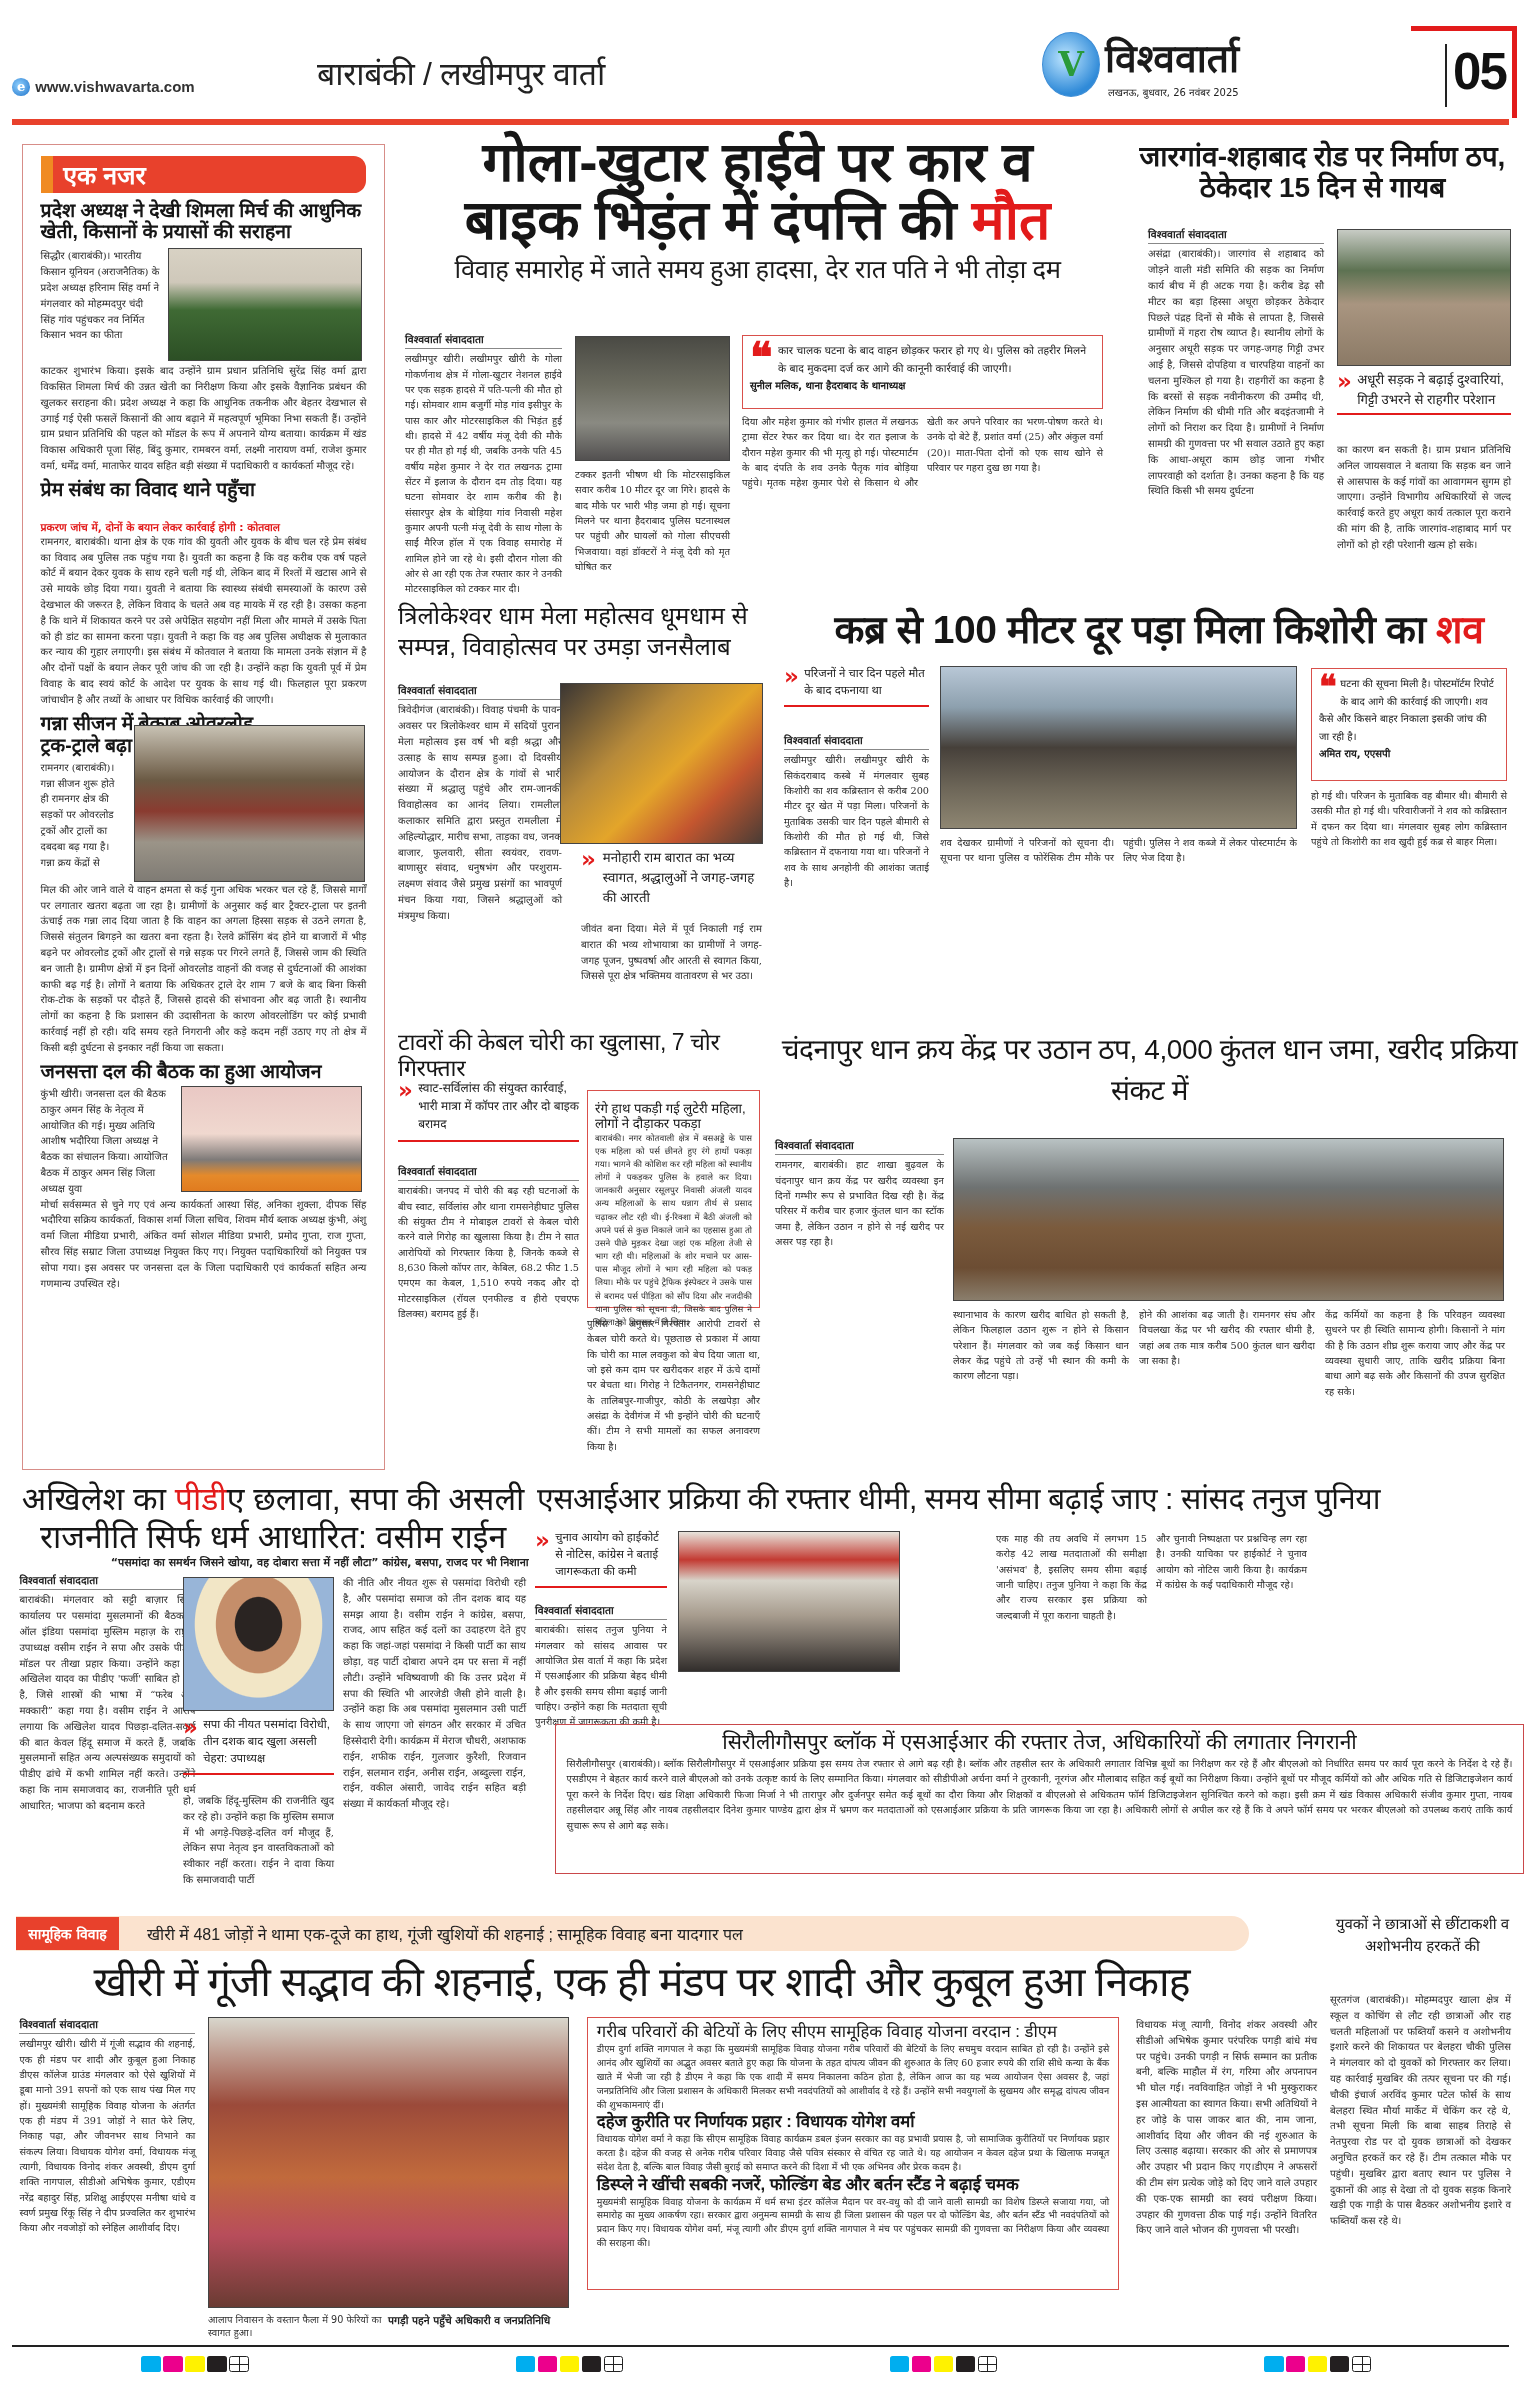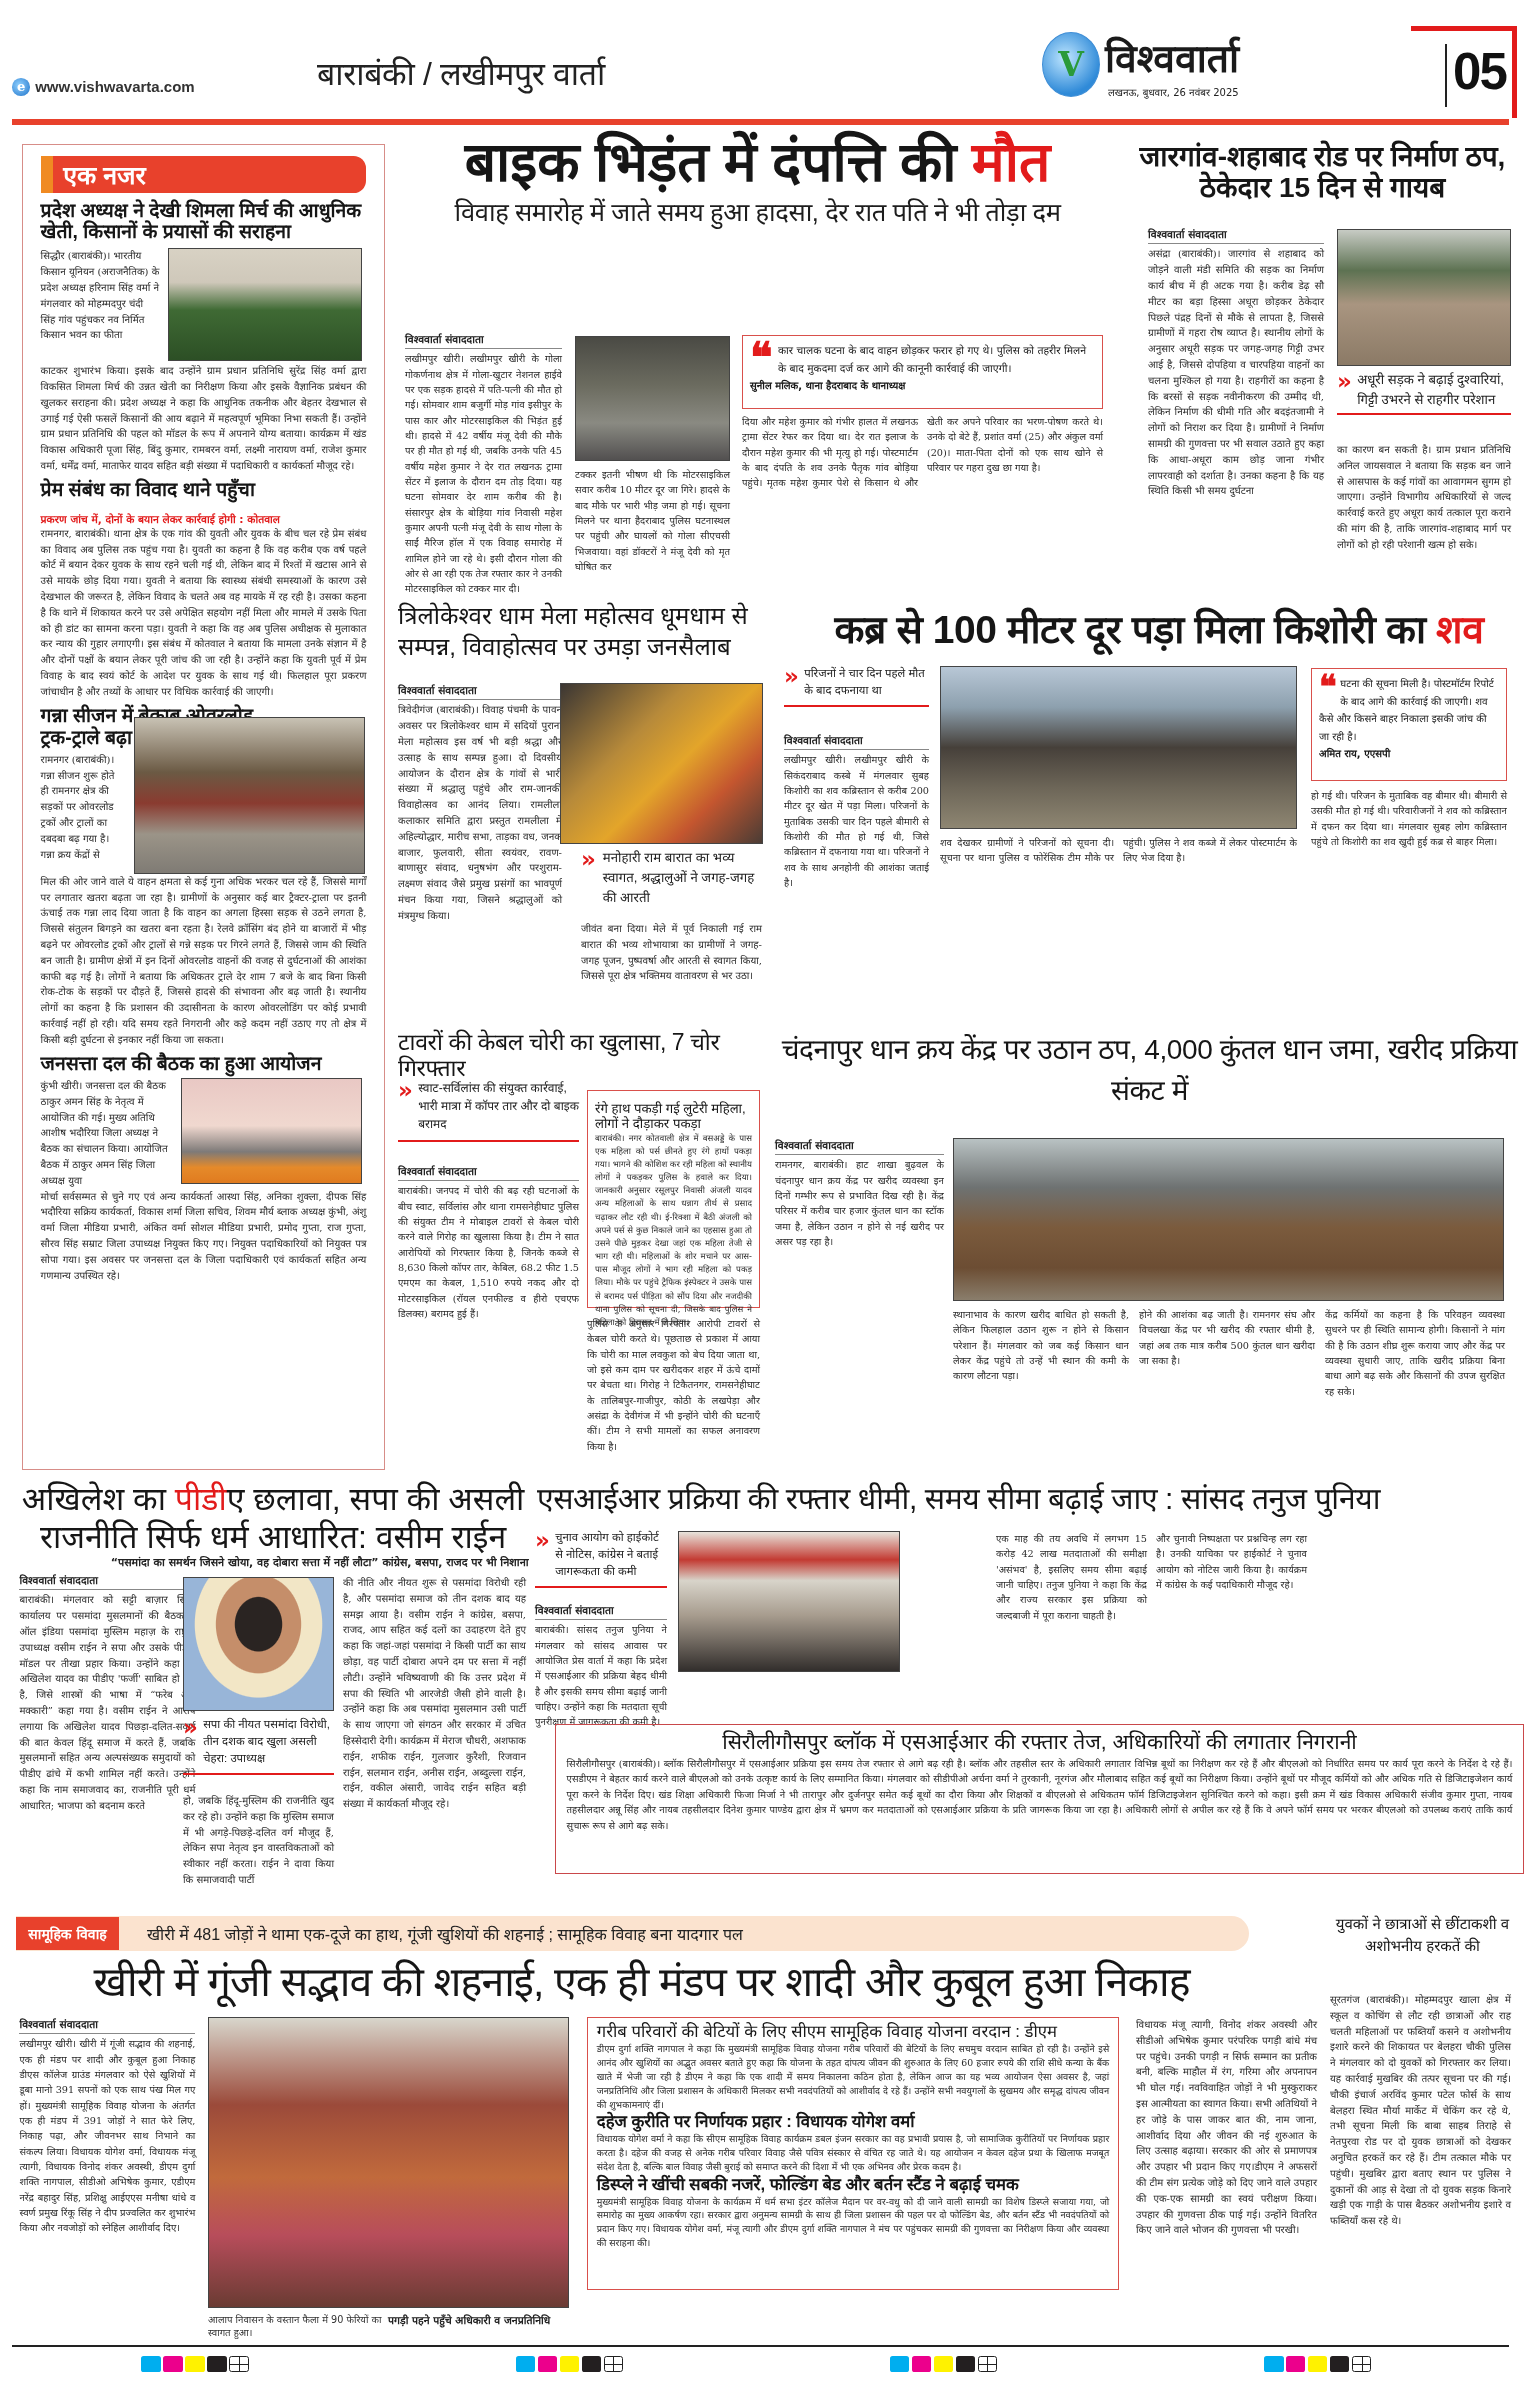--- a/index.html
+++ b/index.html
@@ -44,39 +44,40 @@
     <span style="color:#fff;font-size:25px;font-weight:bold;font-family:'Liberation Sans',sans-serif">एक नजर</span>
   </div>
   <div class="hl" style="font-size:19.4px;margin-top:7px">प्रदेश अध्यक्ष ने देखी शिमला मिर्च की आधुनिक खेती, किसानों के प्रयासों की सराहना</div>
   <div style="display:flex;gap:8.8px;margin-top:5.3px">
     <div class="body-txt" style="width:119px;font-size:10px;text-align:left">सिद्धौर (बाराबंकी)। भारतीय किसान यूनियन (अराजनैतिक) के प्रदेश अध्यक्ष हरिनाम सिंह वर्मा ने मंगलवार को मोहम्मदपुर चंदी सिंह गांव पहुंचकर नव निर्मित किसान भवन का फीता</div>
     <div class="photo" style="width:194px;height:113px;background:linear-gradient(180deg,#d8d2c4 0%,#cfc8ba 30%,#3f6a34 55%,#2c4f25 100%)"></div>
   </div>
   <div class="body-txt" style="margin-top:1.8px">काटकर शुभारंभ किया। इसके बाद उन्होंने ग्राम प्रधान प्रतिनिधि सुरेंद्र सिंह वर्मा द्वारा विकसित शिमला मिर्च की उन्नत खेती का निरीक्षण किया और इसके वैज्ञानिक प्रबंधन की खुलकर सराहना की। प्रदेश अध्यक्ष ने कहा कि आधुनिक तकनीक और बेहतर देखभाल से उगाई गई ऐसी फसलें किसानों की आय बढ़ाने में महत्वपूर्ण भूमिका निभा सकती हैं। उन्होंने ग्राम प्रधान प्रतिनिधि की पहल को मॉडल के रूप में अपनाने योग्य बताया। कार्यक्रम में खंड विकास अधिकारी पूजा सिंह, बिंदु कुमार, रामबरन वर्मा, लक्ष्मी नारायण वर्मा, राजेश कुमार वर्मा, धर्मेंद्र वर्मा, माताफेर यादव सहित बड़ी संख्या में पदाधिकारी व कार्यकर्ता मौजूद रहे।</div>
 
   <div class="hl" style="font-size:19.4px;margin-top:5.3px">प्रेम संबंध का विवाद थाने पहुँचा</div>
-  <div style="color:#e21b1b;font-weight:bold;font-size:10.6px;margin-top:11px">प्रकरण जांच में, दोनों के बयान लेकर कार्रवाई होगी : कोतवाल</div>
+  <div style="color:#e21b1b;font-weight:bold;font-size:10.6px;margin-top:19px">प्रकरण जांच में, दोनों के बयान लेकर कार्रवाई होगी : कोतवाल</div>
   <div class="body-txt">रामनगर, बाराबंकी। थाना क्षेत्र के एक गांव की युवती और युवक के बीच चल रहे प्रेम संबंध का विवाद अब पुलिस तक पहुंच गया है। युवती का कहना है कि वह करीब एक वर्ष पहले कोर्ट में बयान देकर युवक के साथ रहने चली गई थी, लेकिन बाद में रिश्तों में खटास आने से उसे मायके छोड़ दिया गया। युवती ने बताया कि स्वास्थ्य संबंधी समस्याओं के कारण उसे देखभाल की जरूरत है, लेकिन विवाद के चलते अब वह मायके में रह रही है। उसका कहना है कि थाने में शिकायत करने पर उसे अपेक्षित सहयोग नहीं मिला और मामले में उसके पिता को ही डांट का सामना करना पड़ा। युवती ने कहा कि वह अब पुलिस अधीक्षक से मुलाकात कर न्याय की गुहार लगाएगी। इस संबंध में कोतवाल ने बताया कि मामला उनके संज्ञान में है और दोनों पक्षों के बयान लेकर पूरी जांच की जा रही है। उन्होंने कहा कि युवती पूर्व में प्रेम विवाह के बाद स्वयं कोर्ट के आदेश पर युवक के साथ गई थी। फिलहाल पूरा प्रकरण जांचाधीन है और तथ्यों के आधार पर विधिक कार्रवाई की जाएगी।</div>
 
   <div class="hl" style="font-size:19.4px;margin-top:5.3px;width:238px">गन्ना सीजन में बेकाबू ओवरलोड ट्रक-ट्राले बढ़ा रहे खतरा</div>
   <div style="display:flex;gap:8.8px;margin-top:3.5px">
     <div class="body-txt" style="width:85px;text-align:left">रामनगर (बाराबंकी)। गन्ना सीजन शुरू होते ही रामनगर क्षेत्र की सड़कों पर ओवरलोड ट्रकों और ट्रालों का दबदबा बढ़ गया है। गन्ना क्रय केंद्रों से</div>
     <div class="photo" style="width:231px;height:157px;margin-top:-35px;background:linear-gradient(180deg,#c8c2b4 0%,#6b5a44 35%,#8a3b30 55%,#9b9488 75%,#7f7b74 100%)"></div>
   </div>
   <div class="body-txt">मिल की ओर जाने वाले ये वाहन क्षमता से कई गुना अधिक भरकर चल रहे हैं, जिससे मार्गों पर लगातार खतरा बढ़ता जा रहा है। ग्रामीणों के अनुसार कई बार ट्रैक्टर-ट्राला पर इतनी ऊंचाई तक गन्ना लाद दिया जाता है कि वाहन का अगला हिस्सा सड़क से उठने लगता है, जिससे संतुलन बिगड़ने का खतरा बना रहता है। रेलवे क्रॉसिंग बंद होने या बाजारों में भीड़ बढ़ने पर ओवरलोड ट्रकों और ट्रालों से गन्ने सड़क पर गिरने लगते हैं, जिससे जाम की स्थिति बन जाती है। ग्रामीण क्षेत्रों में इन दिनों ओवरलोड वाहनों की वजह से दुर्घटनाओं की आशंका काफी बढ़ गई है। लोगों ने बताया कि अधिकतर ट्राले देर शाम 7 बजे के बाद बिना किसी रोक-टोक के सड़कों पर दौड़ते हैं, जिससे हादसे की संभावना और बढ़ जाती है। स्थानीय लोगों का कहना है कि प्रशासन की उदासीनता के कारण ओवरलोडिंग पर कोई प्रभावी कार्रवाई नहीं हो रही। यदि समय रहते निगरानी और कड़े कदम नहीं उठाए गए तो क्षेत्र में किसी बड़ी दुर्घटना से इनकार नहीं किया जा सकता।</div>
 
   <div class="hl" style="font-size:19.4px;margin-top:5.3px">जनसत्ता दल की बैठक का हुआ आयोजन</div>
   <div style="display:flex;gap:8.8px;margin-top:3.5px">
     <div class="body-txt" style="width:132px;text-align:left">कुंभी खीरी। जनसत्ता दल की बैठक ठाकुर अमन सिंह के नेतृत्व में आयोजित की गई। मुख्य अतिथि आशीष भदौरिया जिला अध्यक्ष ने बैठक का संचालन किया। आयोजित बैठक में ठाकुर अमन सिंह जिला अध्यक्ष युवा</div>
     <div class="photo" style="width:181px;height:106px;background:linear-gradient(180deg,#e9c8c4 0%,#f0d8cf 45%,#7e7a78 70%,#e58a2a 85%,#e07b1f 100%)"></div>
   </div>
   <div class="body-txt">मोर्चा सर्वसम्मत से चुने गए एवं अन्य कार्यकर्ता आस्था सिंह, अनिका शुक्ला, दीपक सिंह भदौरिया सक्रिय कार्यकर्ता, विकास शर्मा जिला सचिव, शिवम मौर्य ब्लाक अध्यक्ष कुंभी, अंशु वर्मा जिला मीडिया प्रभारी, अंकित वर्मा सोशल मीडिया प्रभारी, प्रमोद गुप्ता, राज गुप्ता, सौरव सिंह सम्राट जिला उपाध्यक्ष नियुक्त किए गए। नियुक्त पदाधिकारियों को नियुक्त पत्र सोपा गया। इस अवसर पर जनसत्ता दल के जिला पदाधिकारी एवं कार्यकर्ता सहित अन्य गणमान्य उपस्थित रहे।</div>
 </div>
 
 <div class="abs" style="left:405px;top:134px;width:705px">
+  <div class="hl" style="font-size:55px;text-align:center;line-height:1.05">गोला-खुटार हाईवे पर कार व</div>
   <div class="hl" style="font-size:55px;text-align:center;line-height:1.05">
     <span>बाइक भिड़ंत में दंपत्ति की </span><span class="red">मौत</span>
   </div>
   <div style="font-size:25.5px;text-align:center;font-family:'Liberation Sans',sans-serif;color:#1d1d1d;margin-top:1.8px;letter-spacing:-0.4px">विवाह समारोह में जाते समय हुआ हादसा, देर रात पति ने भी तोड़ा दम</div>
 </div>
 <div class="abs" style="left:405px;top:332px;width:157px">
   <div class="by">विश्ववार्ता संवाददाता</div>
   <div class="body-txt" style="font-size:9.7px">लखीमपुर खीरी। लखीमपुर खीरी के गोला गोकर्णनाथ क्षेत्र में गोला-खुटार नेशनल हाईवे पर एक सड़क हादसे में पति-पत्नी की मौत हो गई। सोमवार शाम बजुर्गी मोड़ गांव इसीपुर के पास कार और मोटरसाइकिल की भिड़ंत हुई थी। हादसे में 42 वर्षीय मंजू देवी की मौके पर ही मौत हो गई थी, जबकि उनके पति 45 वर्षीय महेश कुमार ने देर रात लखनऊ ट्रामा सेंटर में इलाज के दौरान दम तोड़ दिया। यह घटना सोमवार देर शाम करीब की है। संसारपुर क्षेत्र के बोड़िया गांव निवासी महेश कुमार अपनी पत्नी मंजू देवी के साथ गोला के साईं मैरिज हॉल में एक विवाह समारोह में शामिल होने जा रहे थे। इसी दौरान गोला की ओर से आ रही एक तेज रफ्तार कार ने उनकी मोटरसाइकिल को टक्कर मार दी।</div>
 </div>
 <div class="abs photo" style="left:575px;top:336px;width:155px;height:125px;background:linear-gradient(180deg,#4a4a44 0%,#6c6c60 40%,#8a8a82 70%,#525050 100%)"></div>

